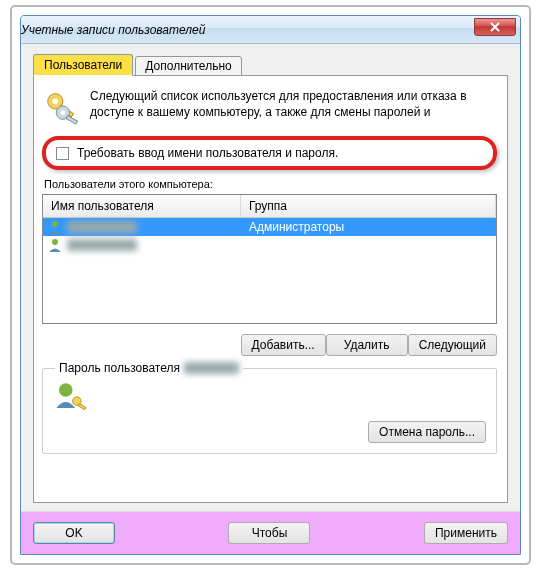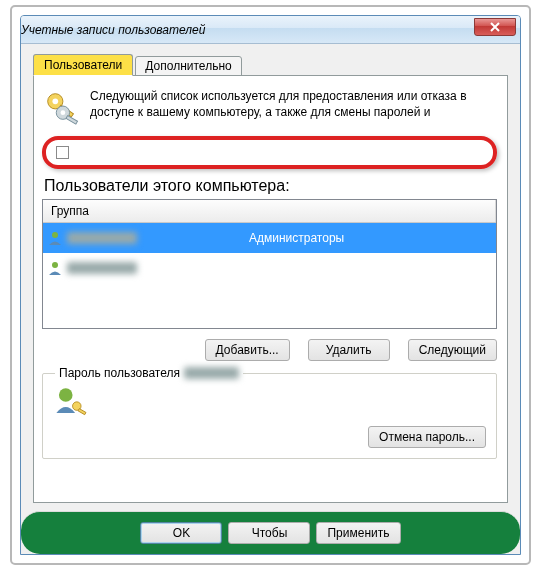--- a/index.html
+++ b/index.html
@@ -13,41 +13,41 @@
 .tabs { display: flex; margin-bottom: -1px; }
 .tab { border: 1px solid #919b9c; background: #fde047; padding: 3px 10px; border-radius: 3px 3px 0 0; margin-right: 2px; cursor: pointer; }
 .tab.active { border-bottom: 1px solid #fff; position: relative; z-index: 2; }
 .tab:not(.active) { background: #f4f4f4; border-bottom: 1px solid #919b9c; margin-top: 2px; padding: 2px 9px; }
 .tab-panel { border: 1px solid #919b9c; background: #fff; padding: 12px 10px 10px 8px; flex: 1; display: flex; flex-direction: column; }
 .intro { display: flex; gap: 10px; margin-bottom: 8px; }
 .keys-icon { width: 38px; height: 38px; flex-shrink: 0; }
 .intro-text { flex: 1; line-height: 1.35; }
 .highlight-box { border: 4px solid #d22; border-radius: 16px; padding: 6px 10px; margin: 2px 0 6px 0; display: flex; align-items: center; gap: 8px; box-shadow: 2px 2px 4px rgba(0,0,0,.25); }
 .chk { width: 13px; height: 13px; border: 1px solid #8a8a8a; background: #fff; cursor: pointer; }
-.group-band { font-size: 16px; margin: 2px 0 4px 2px; }
+.group-band { font-size: 11px; margin: 2px 0 4px 2px; }
 .list { border: 1px solid #828790; background: #fff; height: 130px; }
 .list-head { display: flex; background: linear-gradient(#fdfdfd,#ececec); border-bottom: 1px solid #c9c9c9; }
 .list-head > div { padding: 4px 8px; border-right: 1px solid #d9d9d9; }
 .col-name { width: 198px; }
 .col-group { flex: 1; }
-.row { display: flex; align-items: center; height: 30px; }
+.row { display: flex; align-items: center; height: 18px; }
 .row.selected { background: #3399ff; color: #fff; }
 .row .ucell { width: 198px; padding-left: 4px; display: flex; align-items: center; gap: 4px; }
 .row .gcell { flex: 1; padding-left: 8px; }
 .user-icon { width: 16px; height: 16px; }
 .blur { filter: blur(3px); display: inline-block; width: 70px; height: 12px; background: #9aa; border-radius: 2px; }
-.buttons-row { display: flex; justify-content: flex-end; gap: 18px; margin: 10px 0; }
+.buttons-row { display: flex; justify-content: flex-end; gap: 0; margin: 10px 0; }
 .btn { min-width: 82px; height: 22px; border: 1px solid #acacac; background: linear-gradient(#f3f3f3,#e3e3e3); border-radius: 3px; cursor: pointer; padding: 0 10px; }
 .btn.primary { border: 1px solid #5586a3; box-shadow: 0 0 0 1px #a9d3ec inset; }
 .fieldset { border: 1px solid #d0d0c8; border-radius: 2px; padding: 10px 10px 10px 10px; margin-top: 2px; position: relative; }
 .fieldset-legend { position: absolute; top: -8px; left: 12px; background: #fff; padding: 0 4px; display: flex; align-items: center; gap: 4px; }
 .pwd-row { display: flex; gap: 10px; align-items: flex-start; }
 .pwd-row .txt { flex: 1; line-height: 1.35; }
 .fieldset .buttons-row { margin: 8px 0 0 0; }
-.bottom-buttons { display: flex; justify-content: center; gap: 6px; padding: 10px 12px; background: #15803d; border-top: 1px solid #dcdcdc; border-radius: 19px; }
+.bottom-buttons { display: flex; justify-content: space-between; gap: 6px; padding: 10px 12px; background: #f0abfc; border-top: 1px solid #dcdcdc; }
 </style>
 </head>
 <body>
 
 <div class="outer-frame">
 <div class="window">
 
   <div class="titlebar">
     <span>Учетные записи пользователей</span>
     <div class="close-btn">
@@ -72,26 +72,28 @@
           <rect x="20" y="18" width="16" height="4" fill="#f4d35e" stroke="#b48a1f" transform="rotate(35 20 18)"></rect>
           <circle cx="22" cy="26" r="7" fill="#cfd8dc" stroke="#78909c"></circle>
           <circle cx="22" cy="26" r="2.5" fill="#fff"></circle>
           <rect x="27" y="29" width="12" height="3.5" fill="#cfd8dc" stroke="#78909c" transform="rotate(30 27 29)"></rect>
         </svg>
         <div class="intro-text">Следующий список используется для предоставления или отказа в доступе к вашему компьютеру, а также для смены паролей и</div>
       </div>
 
       <div class="highlight-box">
         <div class="chk"></div>
+        <span>Требовать ввод имени пользователя и пароля.</span>
       </div>
 
       <div class="group-band">Пользователи этого компьютера:</div>
 
       <div class="list">
         <div class="list-head">
+          <div class="col-name">Имя пользователя</div>
           <div class="col-group">Группа</div>
         </div>
         <div class="row selected">
           <div class="ucell">
             <svg class="user-icon" viewBox="0 0 16 16">
                   <circle cx="8" cy="5" r="3" fill="#7cb342"></circle>
                   <path d="M2 15 Q8 8 14 15 Z" fill="#5b8bb7"></path>
                 </svg>
             <span class="blur"></span>
           </div>

